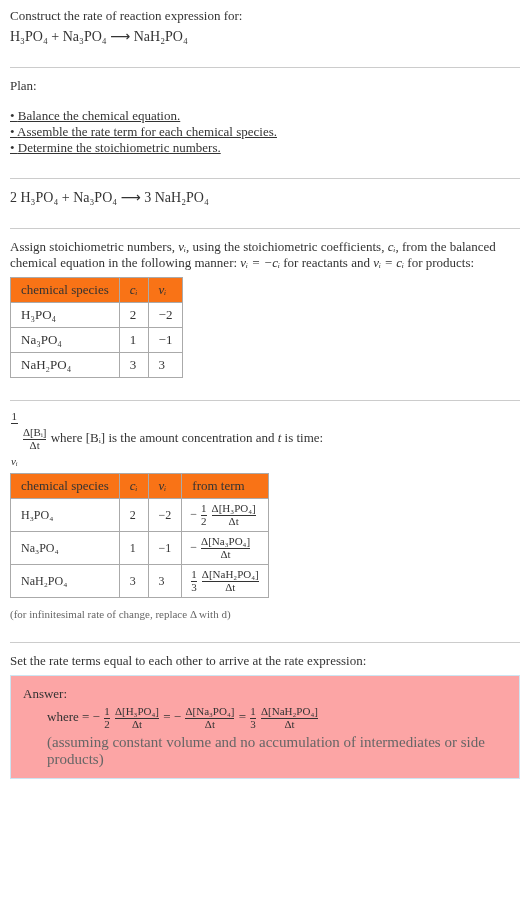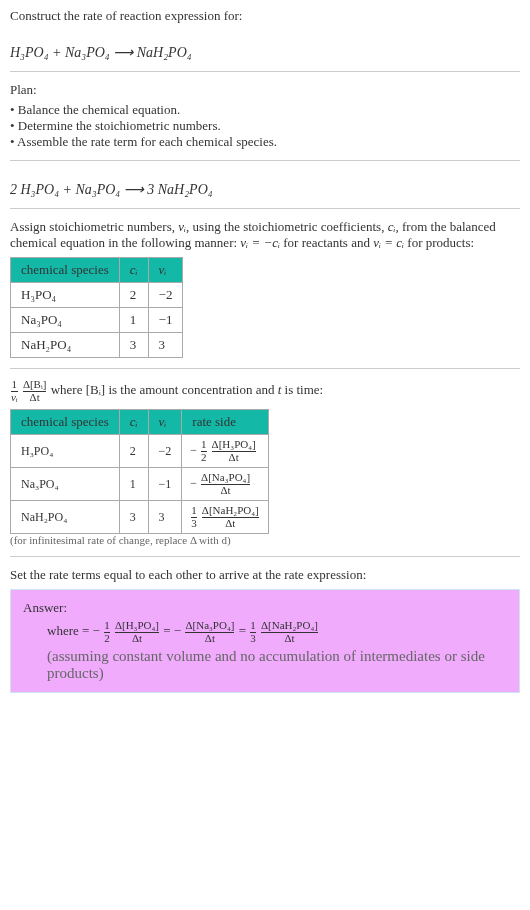--- a/index.html
+++ b/index.html
@@ -6,63 +6,63 @@
     font-family: Georgia, 'Times New Roman', serif;
     font-size: 13px;
     color: #333;
     margin: 0;
     padding: 8px 10px;
     width: 530px;
     box-sizing: border-box;
     background: #fff;
   }
   .section {
-    padding-bottom: 10px;
+    padding-bottom: 22px;
     margin-bottom: 10px;
     border-bottom: 1px solid #ccc;
   }
   .no-border {
     border-bottom: none;
   }
   .eq {
-    margin-top: 20px;
+    margin-top: 4px;
     font-size: 14px;
-    font-style: italic;
   }
   .arrow { font-size: 14px; }
   .bullets {
-    margin: 4px 0 0 0;
+    margin: 14px 0 0 0;
     padding: 0;
     list-style: none;
+    text-decoration: underline;
   }
   .bullets li::before {
     content: "• ";
   }
   table.stoich {
     border-collapse: collapse;
     margin-top: 6px;
     font-size: 13px;
   }
   table.stoich th, table.stoich td {
     border: 1px solid #aaa;
     padding: 4px 10px;
     text-align: left;
   }
   table.stoich th {
     font-weight: normal;
-    background: #14b8a6;
+    background: #f97316;
   }
   .num-col { text-align: right; }
   .caption-small {
     font-size: 11px;
     color: #666;
-    margin-top: 0;
+    margin-top: 10px;
   }
   .answer-box {
-    background: #f0abfc;
+    background: #fca5a5;
     border: 1px solid #cde5f2;
     padding: 10px 12px;
     margin-top: 6px;
   }
   .answer-box .lbl {
     font-size: 13px;
     margin-bottom: 4px;
   }
   .answer-box .rate-line {
     font-size: 13px;
@@ -77,40 +77,40 @@
   .inline-frac {
     display: inline-block;
     vertical-align: middle;
     text-align: center;
     font-size: 11px;
     line-height: 1.05;
     margin: 0 1px;
   }
   .inline-frac .top { border-bottom: 1px solid #333; display: block;}
   .inline-frac .bot { display: block;}
-  .ital { font-style: italic; }
+  .ital { font-style: italic; margin-top: 32px; }
   .table-rate td { font-size: 12px; }
   .rate-col { text-align: center; white-space: nowrap; padding:4px 8px !important;}
 </style>
 </head>
 <body>
 
 <div class="section">
   <div>Construct the rate of reaction expression for:</div>
   <div class="eq">
     <span>H₃PO₄</span><span> + </span><span>Na₃PO₄</span><span class="arrow"> ⟶ </span><span>NaH₂PO₄</span>
   </div>
 </div>
 
 <div class="section">
   <div>Plan:</div>
   <ul class="bullets">
     <li>Balance the chemical equation.</li>
+    <li>Assemble the rate term for each chemical species.</li>
     <li>Determine the stoichiometric numbers.</li>
-    <li>Assemble the rate term for each chemical species.</li>
   </ul>
 </div>
 
 <div class="section">
   <div class="eq">2 H₃PO₄ + Na₃PO₄ ⟶ 3 NaH₂PO₄</div>
 </div>
 
 <div class="section">
   <div>
     <span>Assign stoichiometric numbers, </span><span class="ital">νᵢ</span><span>, using the stoichiometric coefficients, </span><span class="ital">cᵢ</span><span>, from the balanced chemical equation in the following manner: </span><span class="ital">νᵢ = −cᵢ</span><span> for reactants and </span><span class="ital">νᵢ = cᵢ</span><span> for products:</span>
@@ -152,21 +152,21 @@
       <span class="bot">Δt</span>
     </span>
     <span> where [Bᵢ] is the amount concentration and </span><span class="ital">t</span><span> is time:</span>
   </div>
   <table class="stoich table-rate">
     <tbody>
         <tr>
       <th>chemical species</th>
       <th class="ital">cᵢ</th>
       <th class="ital">νᵢ</th>
-      <th>rate side</th>
+      <th>from term</th>
     </tr>
     <tr>
       <td>H₃PO₄</td>
       <td class="num-col">2</td>
       <td class="num-col">−2</td>
       <td class="rate-col">
         <span>−</span>
         <span class="inline-frac">
           <span class="top">1</span>
           <span class="bot">2</span>

